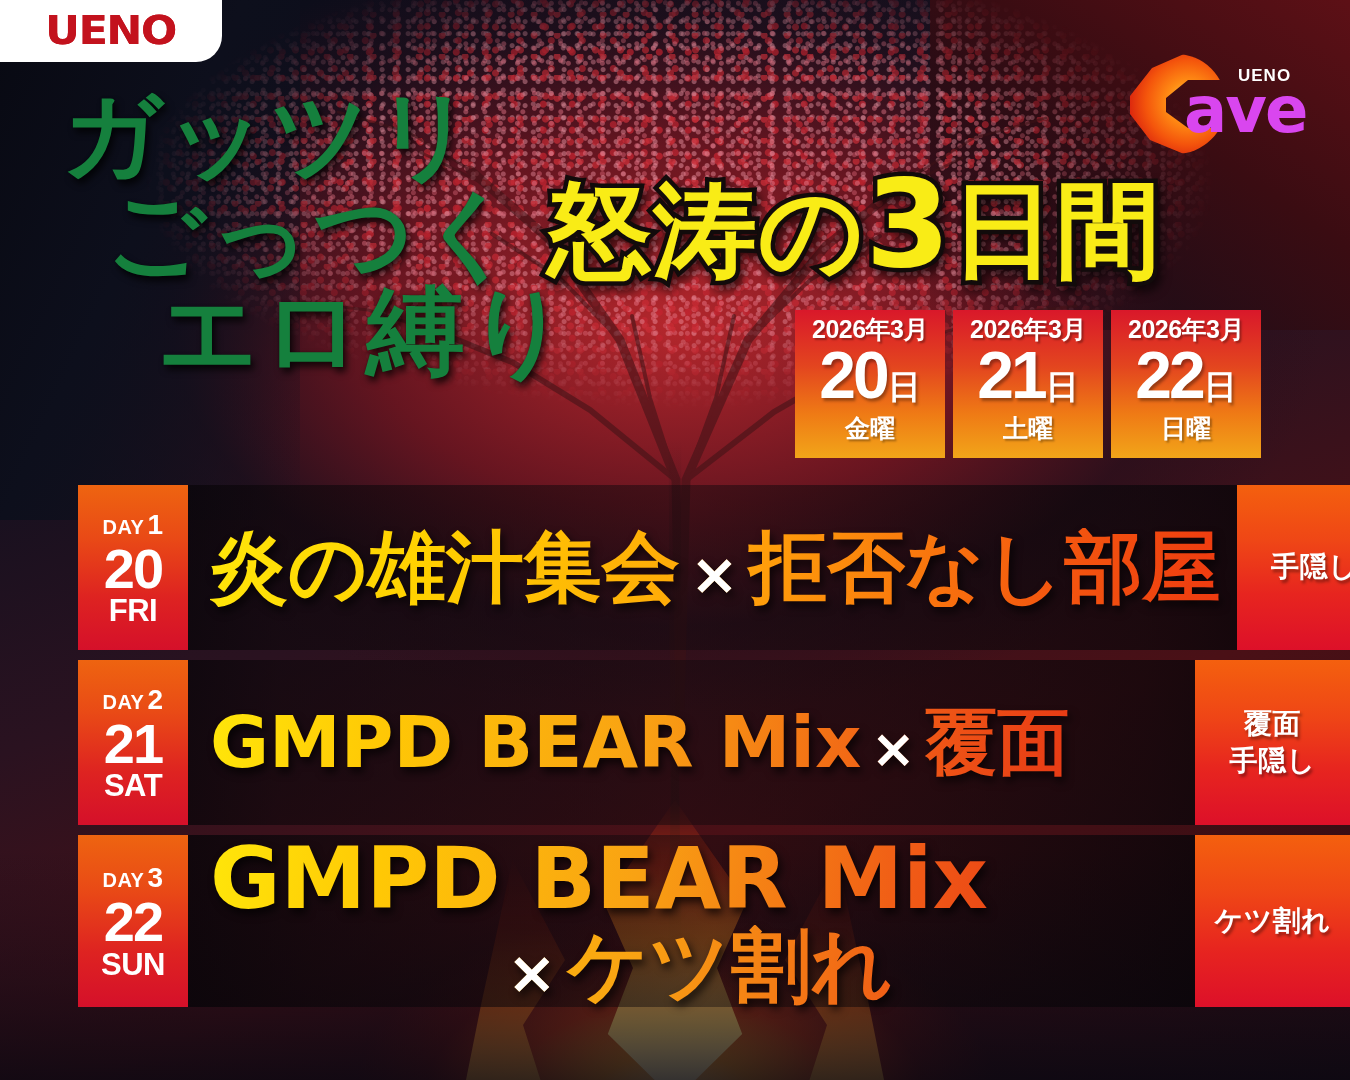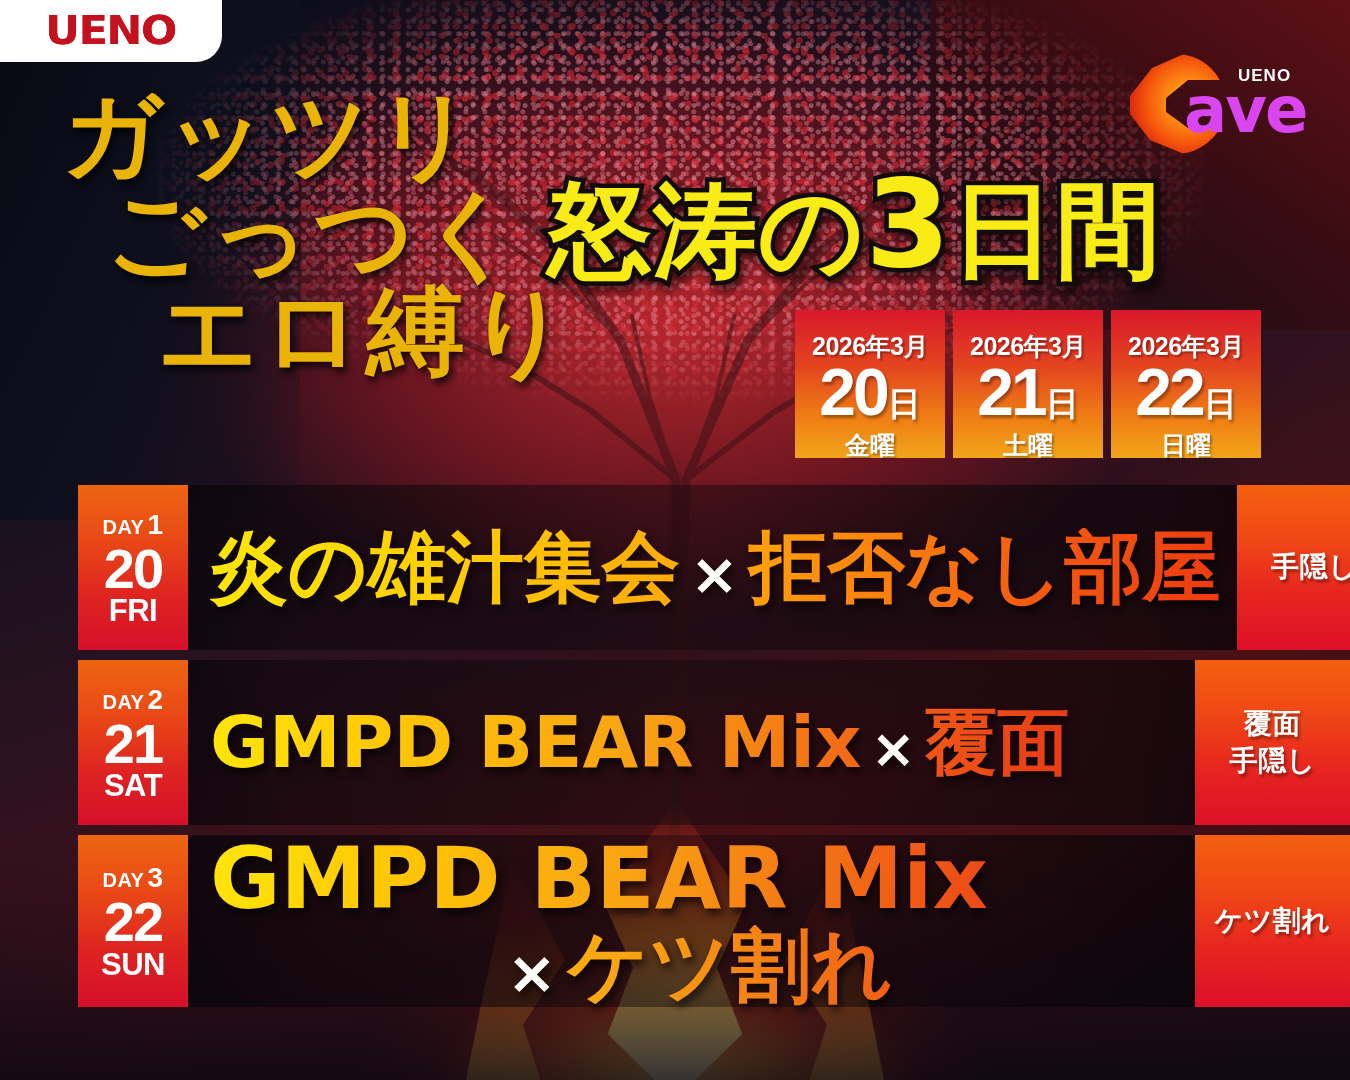--- a/index.html
+++ b/index.html
@@ -113,21 +113,21 @@
   }
   .cave-ueno{
     position:absolute;left:112px;top:14px;
     font-family:"Liberation Sans",sans-serif;
     font-weight:bold;font-size:17px;letter-spacing:1px;color:#ffffff;
   }
 
   
   .main-title{
     position:absolute;left:62px;top:88px;z-index:20;
-    color:#eab308;
+    color:#15803d;
     font-family:"DejaVu Sans",sans-serif;
     font-weight:bold;
     letter-spacing:4px;
     text-shadow:3px 5px 7px rgba(0,0,0,.75), 0 0 2px rgba(0,0,0,.4);
     line-height:.96;
   }
   .mt-l1{font-size:98px;display:block;}
   .mt-l2{font-size:98px;display:block;margin-left:44px;margin-top:4px;}
   .mt-l3{font-size:98px;display:block;margin-left:96px;margin-top:4px;}
 
@@ -146,21 +146,21 @@
 
   
   .date-row{
     position:absolute;left:795px;top:310px;z-index:22;
     display:flex;gap:8px;
   }
   .date-chip{
     width:150px;height:148px;
     background:linear-gradient(to bottom,#d9182a 0%,#e3451f 38%,#ef7a15 70%,#f2a519 100%);
     display:flex;flex-direction:column;align-items:center;justify-content:flex-start;
-    padding-top:20px;box-sizing:border-box;
+    padding-top:3px;box-sizing:border-box;
     color:#fff;
   }
   .dc-ym{font-size:25px;font-weight:bold;letter-spacing:-.5px;text-shadow:2px 2px 2px rgba(0,0,0,.32);}
   .dc-day{
     display:flex;align-items:baseline;justify-content:center;
     margin-top:-2px;text-shadow:2px 3px 3px rgba(0,0,0,.34);
   }
   .dc-num{font-size:66px;font-weight:bold;line-height:.95;letter-spacing:-3px;}
   .dc-nichi{font-size:33px;font-weight:bold;margin-left:1px;}
   .dc-dow{font-size:25px;font-weight:bold;margin-top:2px;text-shadow:2px 2px 2px rgba(0,0,0,.32);}

